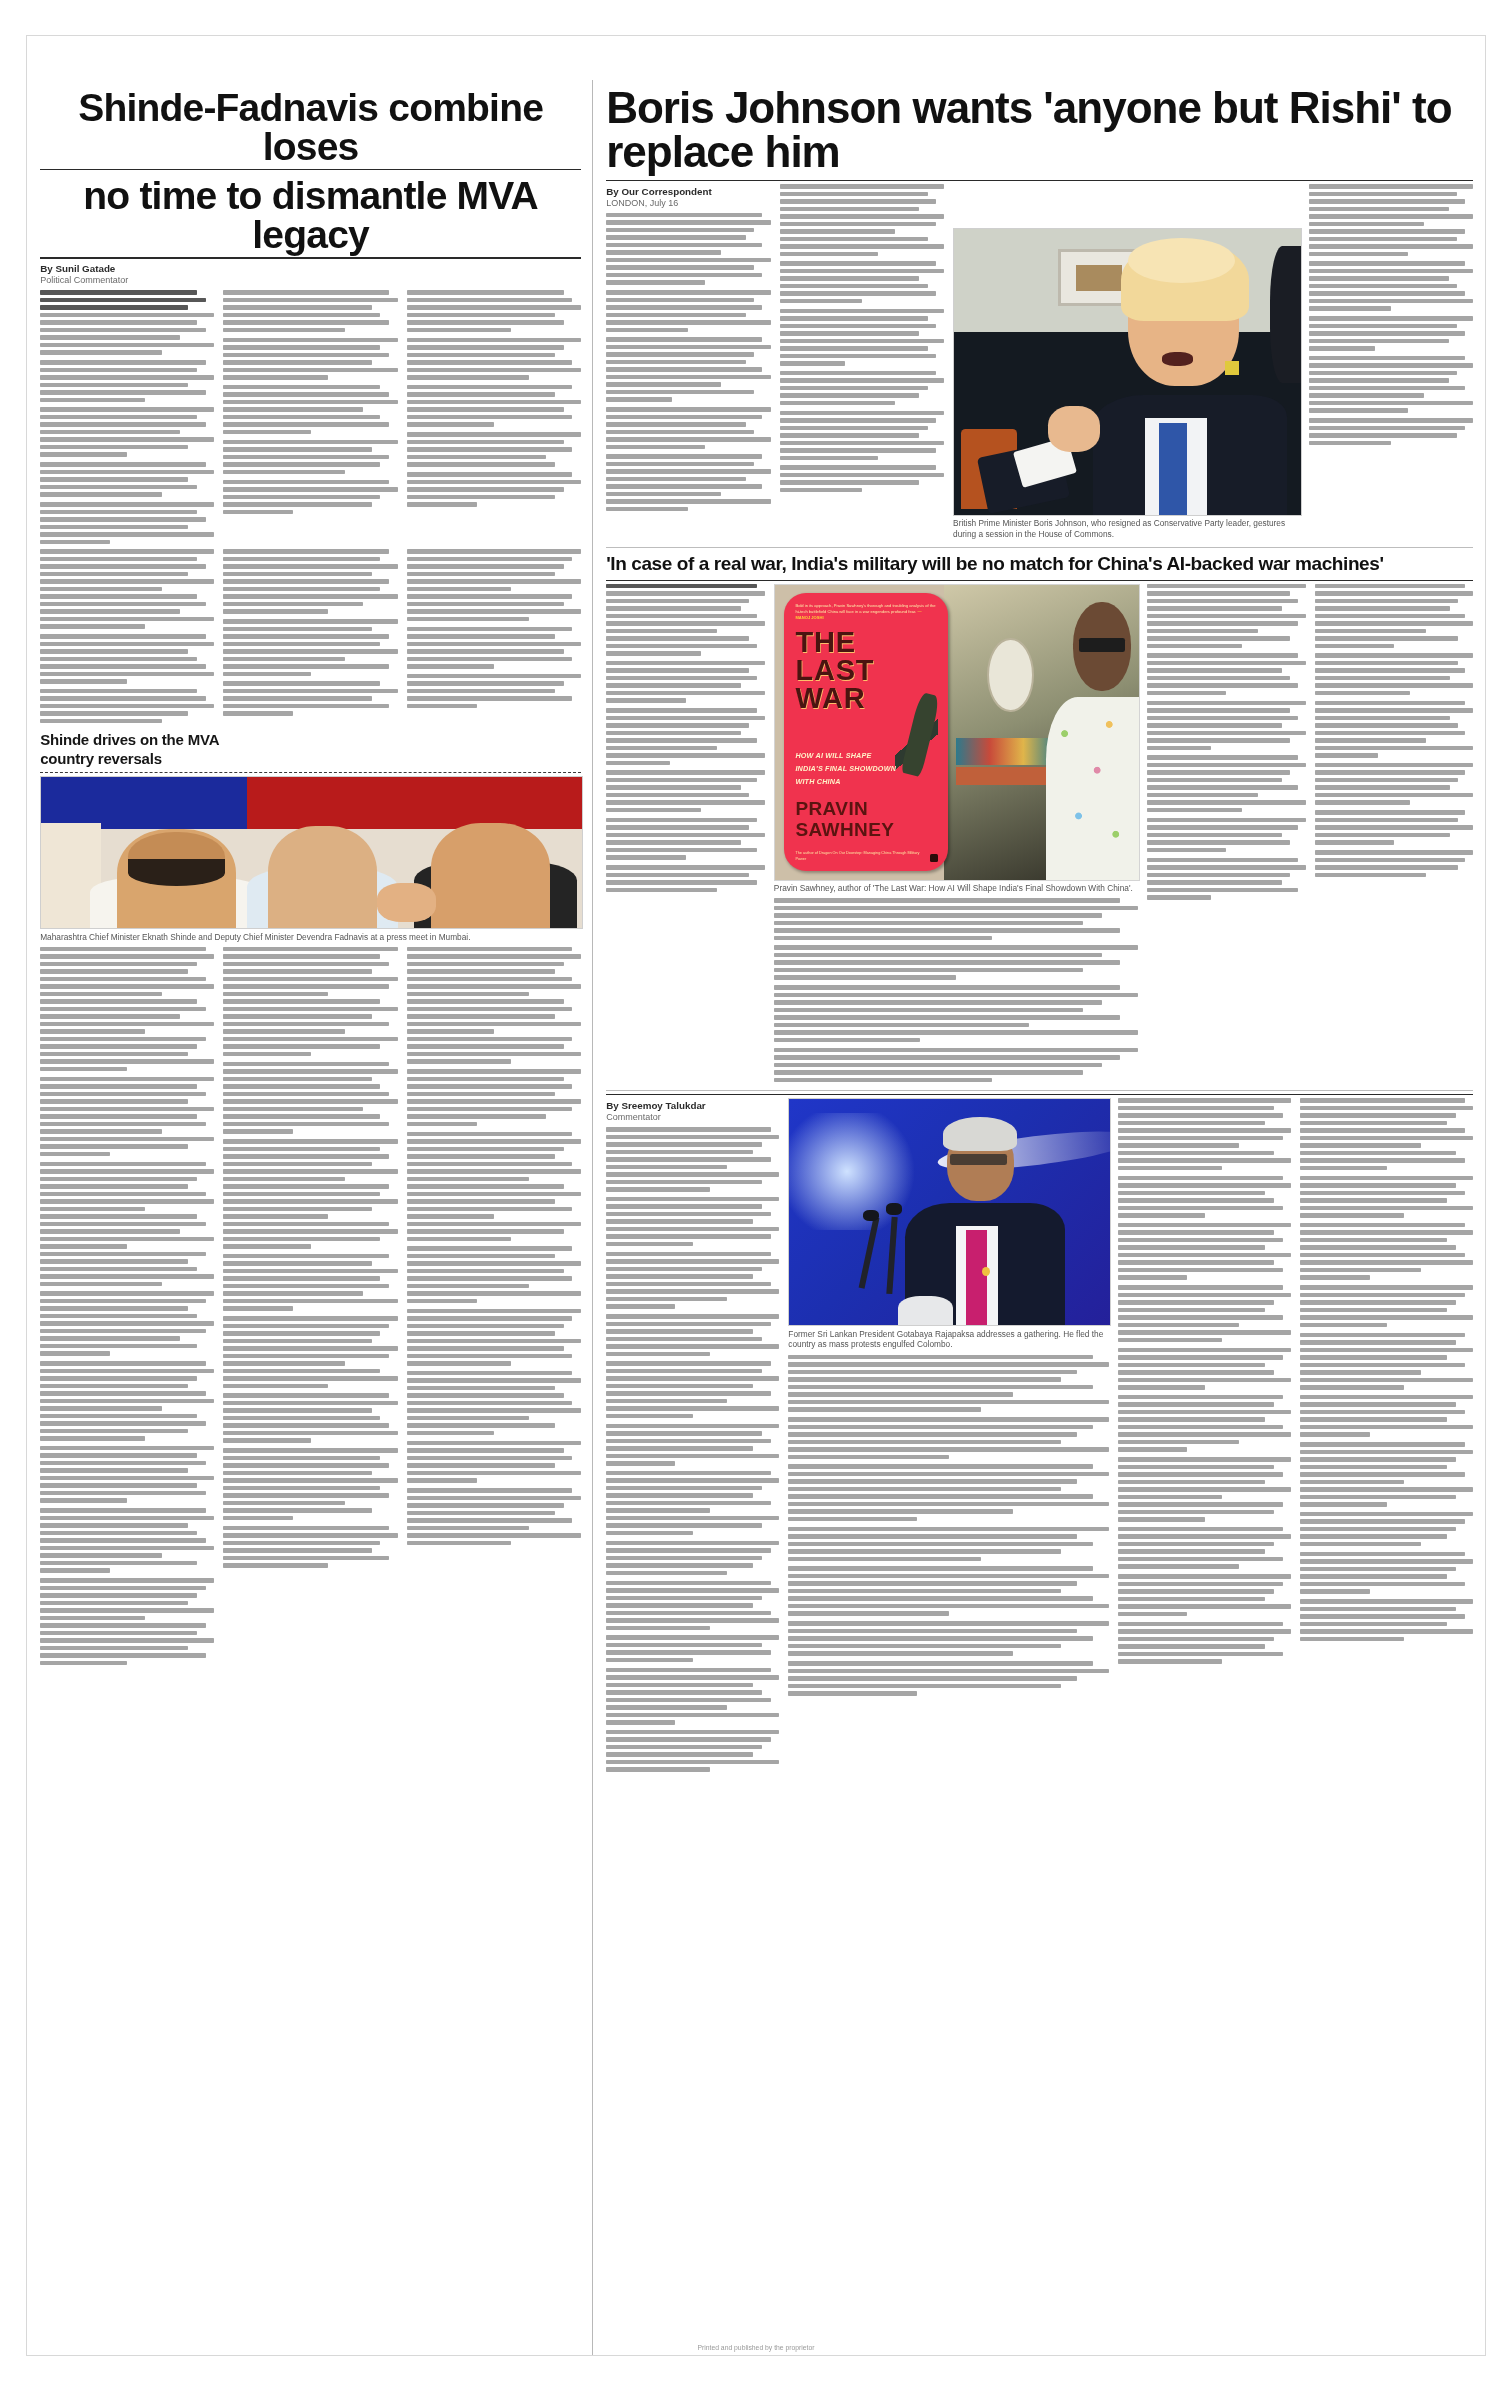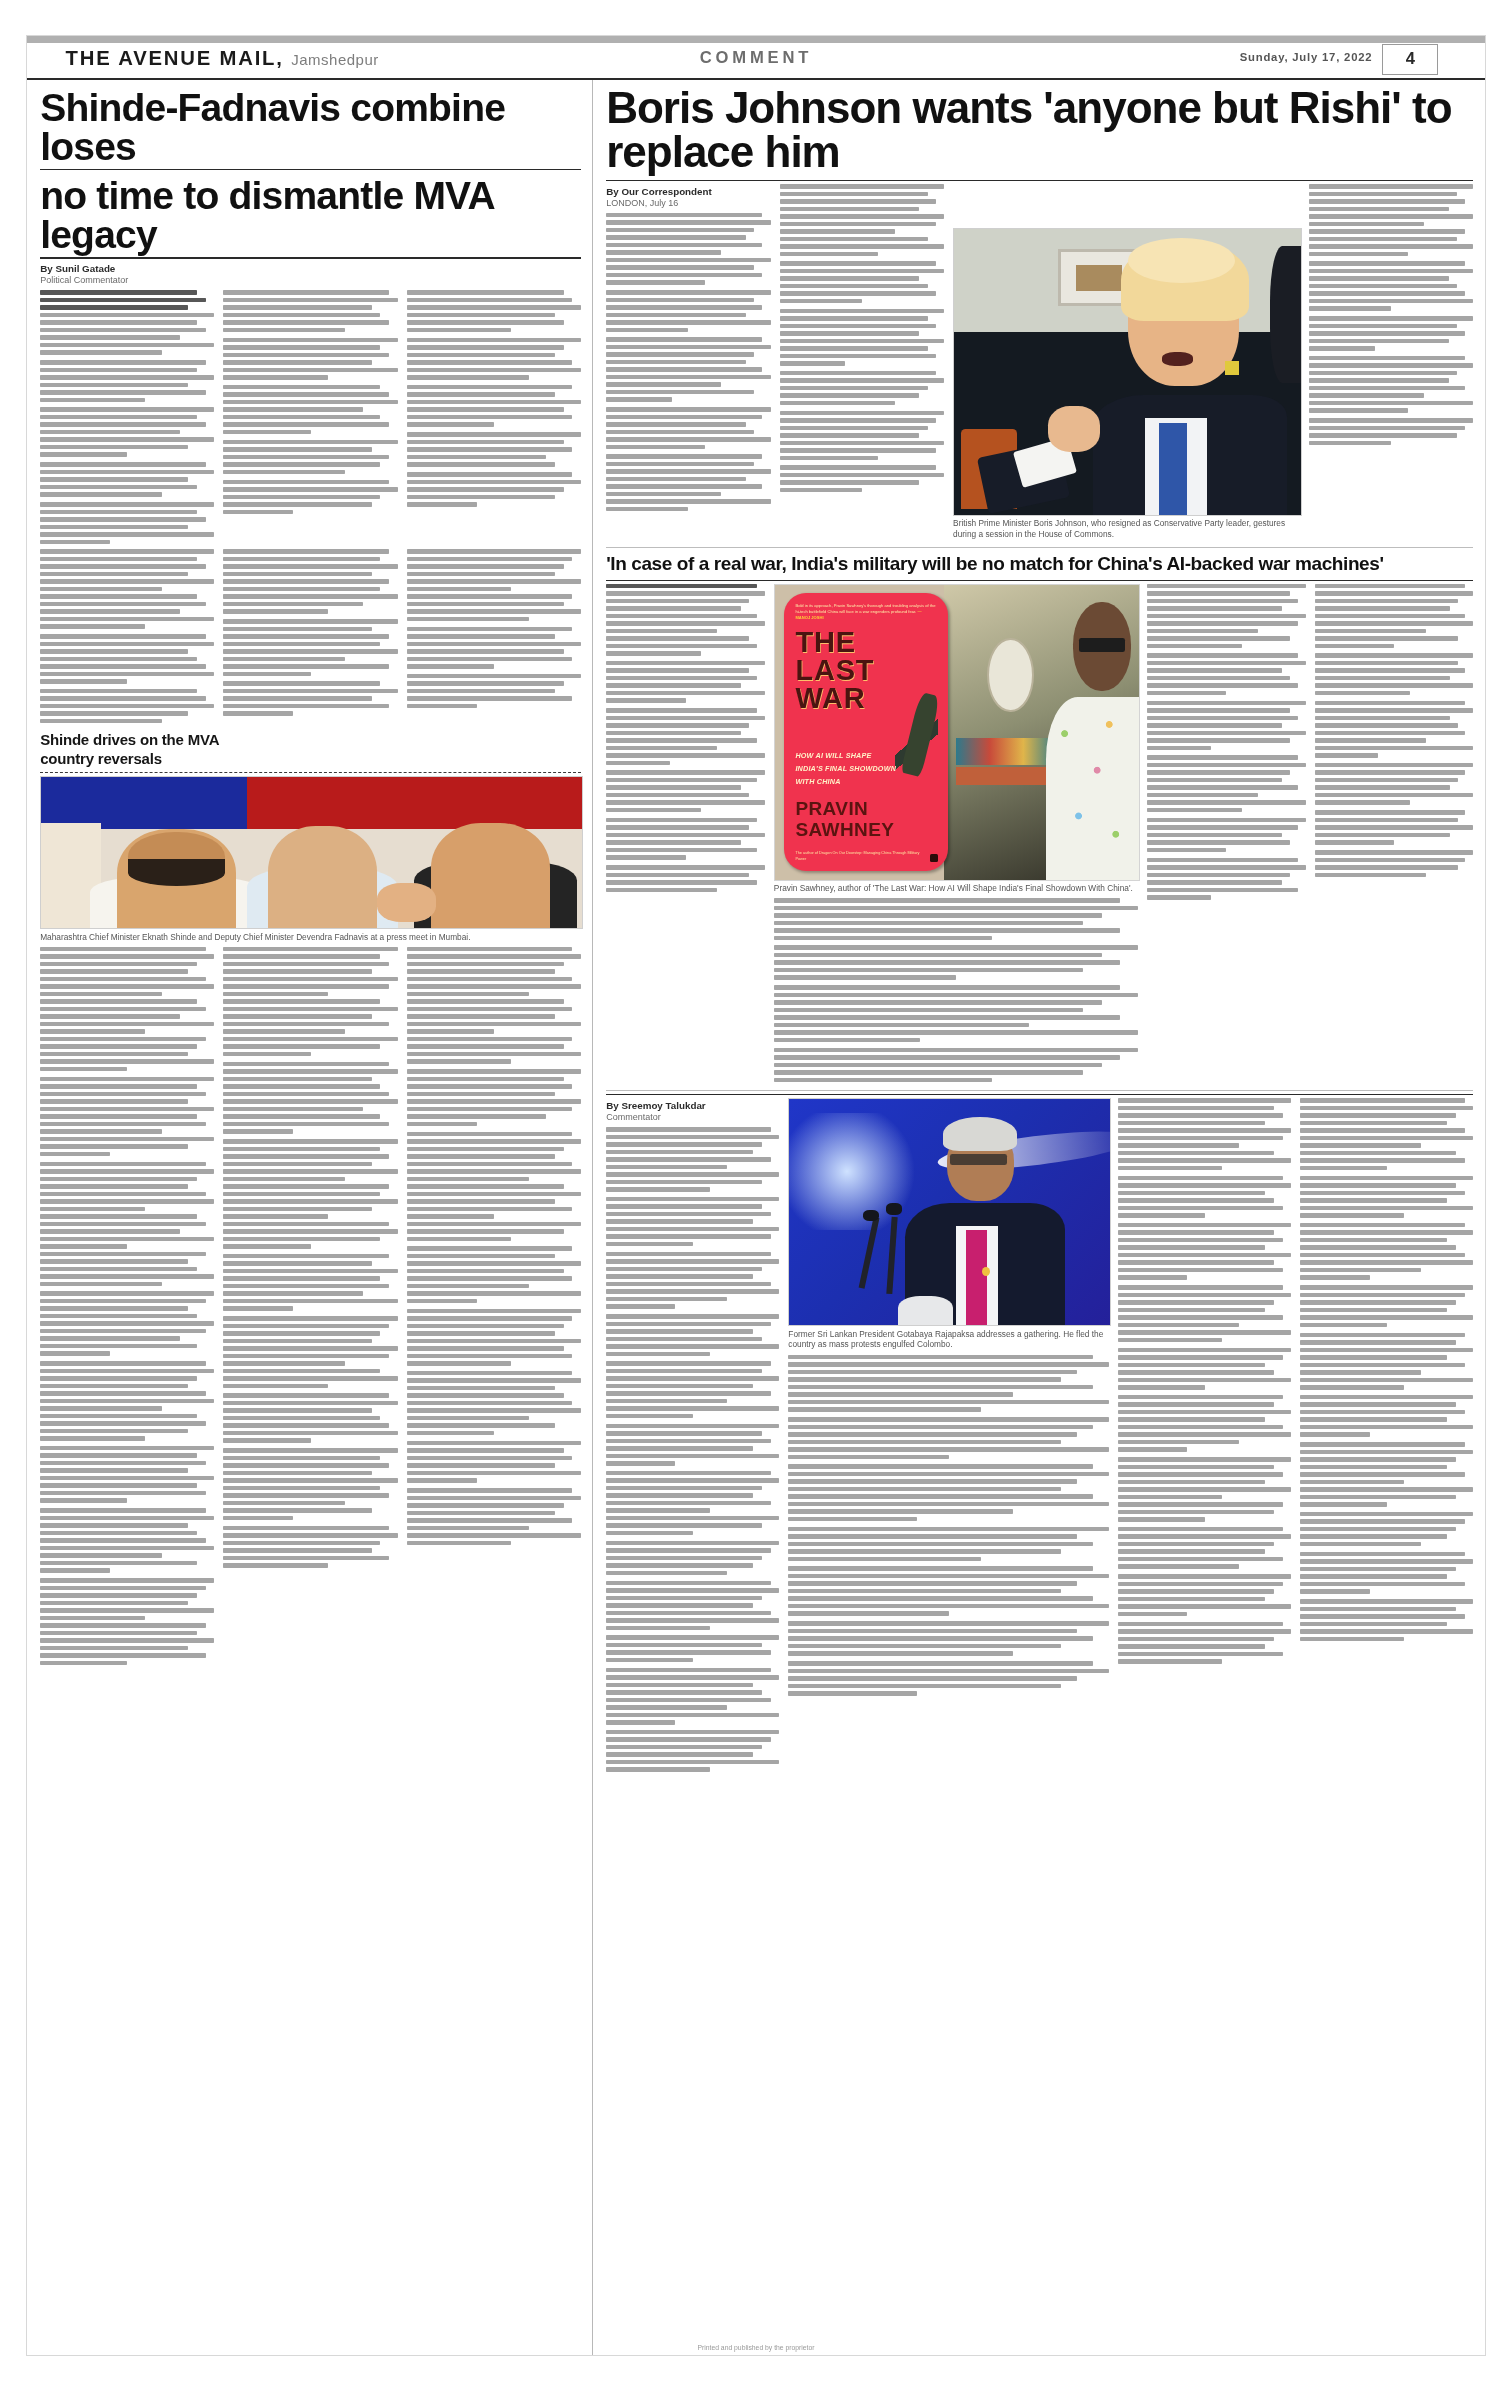--- a/index.html
+++ b/index.html
@@ -49,21 +49,21 @@
     display:flex;
   }
   .left-pane{width:566px;flex:0 0 566px;border-right:1.5px solid #b8b8b8;box-sizing:border-box;padding:4.5px 10.5px 0 13.6px;}
   .right-pane{flex:1;box-sizing:border-box;padding:4.5px 12px 0 13.6px;}
 
   
   .hl-xl{
     font-family:"Liberation Sans",sans-serif;font-weight:bold;color:#111;
     line-height:1.0;letter-spacing:-0.8px;
   }
-  .hl-left{font-size:39px;padding:3px 0 1.5px;}
+  .hl-left{font-size:39px;padding:3px 0 1.5px;text-align:center;}
   .hl-boris{font-size:44px;padding:1.5px 0 4.5px;letter-spacing:-1px;}
   .hl-goto{font-size:37px;padding:3px 0 6px;letter-spacing:-0.9px;}
   .hl-mid{
     font-family:"Liberation Sans",sans-serif;font-weight:bold;font-size:19px;
     color:#111;letter-spacing:-0.4px;line-height:1.05;padding:3px 0 3.8px;
   }
   .rule-thin{border-top:0.8px solid #2a2a2a;height:0;margin:1.5px 0 3px;}
   .rule-thick{border-top:2.3px solid #2a2a2a;height:0;margin:2.3px 0 3.8px;}
   .rule-dash{border-top:1.5px dashed #3a3a3a;height:0;margin:3.8px 0 3.8px;}
   .rule-grey{border-top:0.8px solid #bdbdbd;height:0;margin:3px 0 3px;}
@@ -180,30 +180,20 @@
     position:absolute;left:0;bottom:4.5px;width:100%;text-align:center;
     font-family:"Liberation Sans",sans-serif;font-size:6.8px;color:#9a9a9a;
   }
 </style>
 </head>
 <body>
 
 <div class="page">
   <div class="sheet">
 
-    <div class="masthead">
-      <div class="mh-rule"></div>
-      <div class="mh-left">
-        <span class="mh-paper">THE AVENUE MAIL,</span>
-        <span class="mh-city">Jamshedpur</span>
-      </div>
-      <div class="mh-section">COMMENT</div>
-      <div class="mh-right">Sunday, July 17, 2022</div>
-      <div class="mh-page">4</div>
-    </div>
 
     <div class="body-grid">
 
       <div class="left-pane">
 
         <div class="hl-xl hl-left">Shinde-Fadnavis combine loses</div>
         <div class="rule-thin"></div>
         <div class="hl-xl hl-left">no time to dismantle MVA legacy</div>
         <div class="rule-thick"></div>
 

